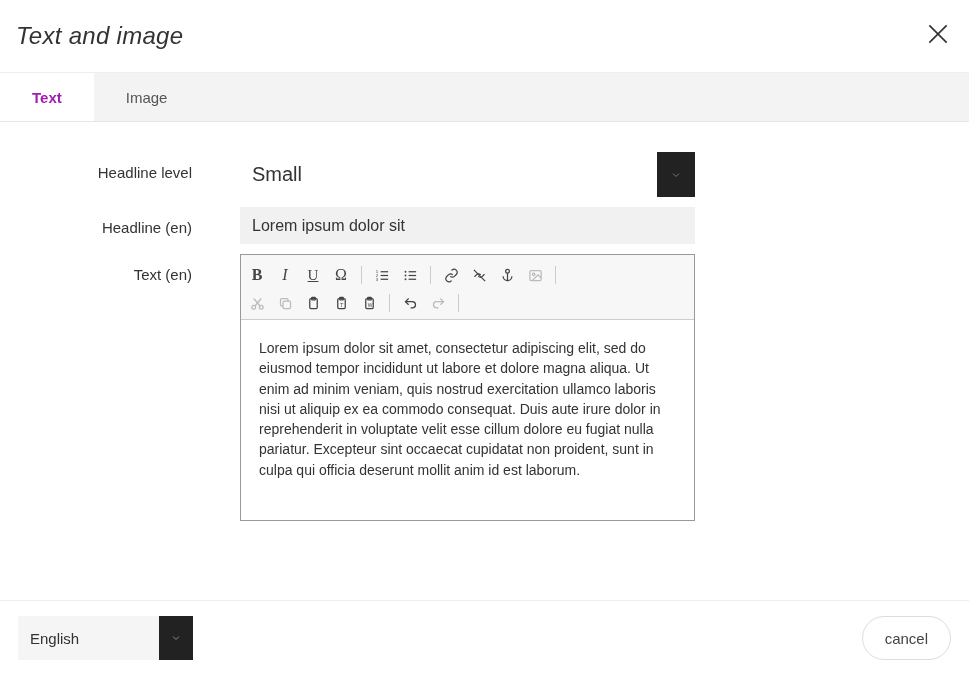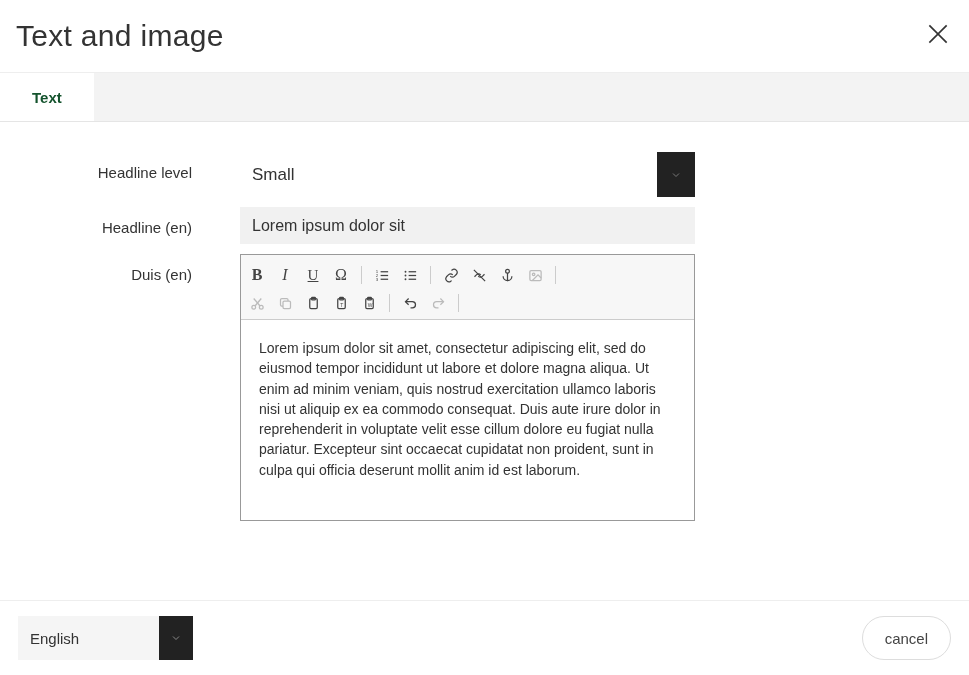--- a/index.html
+++ b/index.html
@@ -15,24 +15,25 @@
 
   .header {
     display: flex;
     align-items: center;
     justify-content: space-between;
     padding: 14px 18px 14px 16px;
     height: 73px;
     border-bottom: 1px solid #eee;
   }
   .header .title {
-    font-size: 30px;
+    font-size: 24px;
     font-weight: 300;
     color: #333;
     letter-spacing: 0.3px;
+    font-style: italic;
   }
   .header .close svg { width: 26px; height: 26px; }
   .header .close { cursor: pointer; color: #333; }
 
   .tabs {
     display: flex;
     height: 49px;
     background: #f3f3f3;
     border-bottom: 1px solid #e5e5e5;
   }
@@ -40,21 +41,21 @@
     padding: 0 32px;
     display: flex;
     align-items: center;
     font-size: 15px;
     color: #555;
     cursor: pointer;
   }
   .tab.active {
     background: #fff;
     font-weight: 600;
-    color: #14532d;
+    color: #a21caf;
   }
 
   .content-wrap {
     height: calc(675px - 73px - 49px - 75px);
     overflow-y: scroll;
     padding: 30px 16px 10px 16px;
   }
 
   .field-row {
     display: flex;
@@ -80,21 +81,21 @@
     display:flex;
     align-items: stretch;
     height: 45px;
   }
   .select-box .sel-value {
     flex: 1;
     display:flex;
     align-items:center;
     padding: 0 12px;
     background: #fff;
-    font-size: 17px;
+    font-size: 20px;
     color: #333;
   }
   .select-box .sel-btn {
     width: 38px;
     background: #222;
     display:flex;
     align-items:center;
     justify-content:center;
     cursor:pointer;
   }
@@ -232,20 +233,21 @@
   <div class="close">
     <svg viewBox="0 0 24 24" fill="none" stroke="currentColor" stroke-width="1.5">
       <line x1="4" y1="4" x2="20" y2="20"></line>
       <line x1="20" y1="4" x2="4" y2="20"></line>
     </svg>
   </div>
 </div>
 
 <div class="tabs">
   <div class="tab active">Text</div>
+  <div class="tab">Image</div>
 </div>
 
 <div class="content-wrap">
 
   <div class="field-row">
     <div class="label">Headline level</div>
     <div class="control">
       <div class="select-box">
         <div class="sel-value">Small</div>
         <div class="sel-btn">
@@ -258,21 +260,21 @@
   </div>
 
   <div class="field-row">
     <div class="label">Headline (en)</div>
     <div class="control">
       <input class="text-input" type="text" value="Lorem ipsum dolor sit" style="">
     </div>
   </div>
 
   <div class="field-row">
-    <div class="label">Duis (en)</div>
+    <div class="label">Text (en)</div>
     <div class="control">
       <div class="rte">
         <div class="rte-toolbar">
           <div class="row">
             <span class="tb-btn tb-bold">B</span>
             <span class="tb-btn tb-italic">I</span>
             <span class="tb-btn tb-under">U</span>
             <span class="tb-btn tb-omega">Ω</span>
             <span class="sep"></span>
             <span class="tb-btn">

